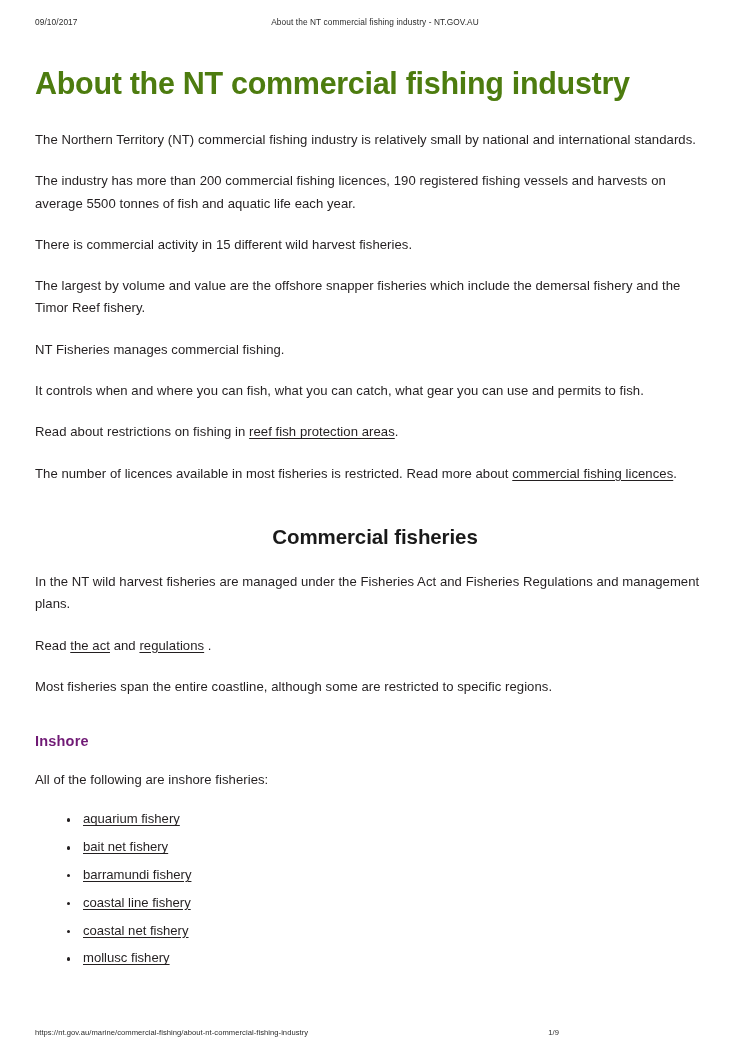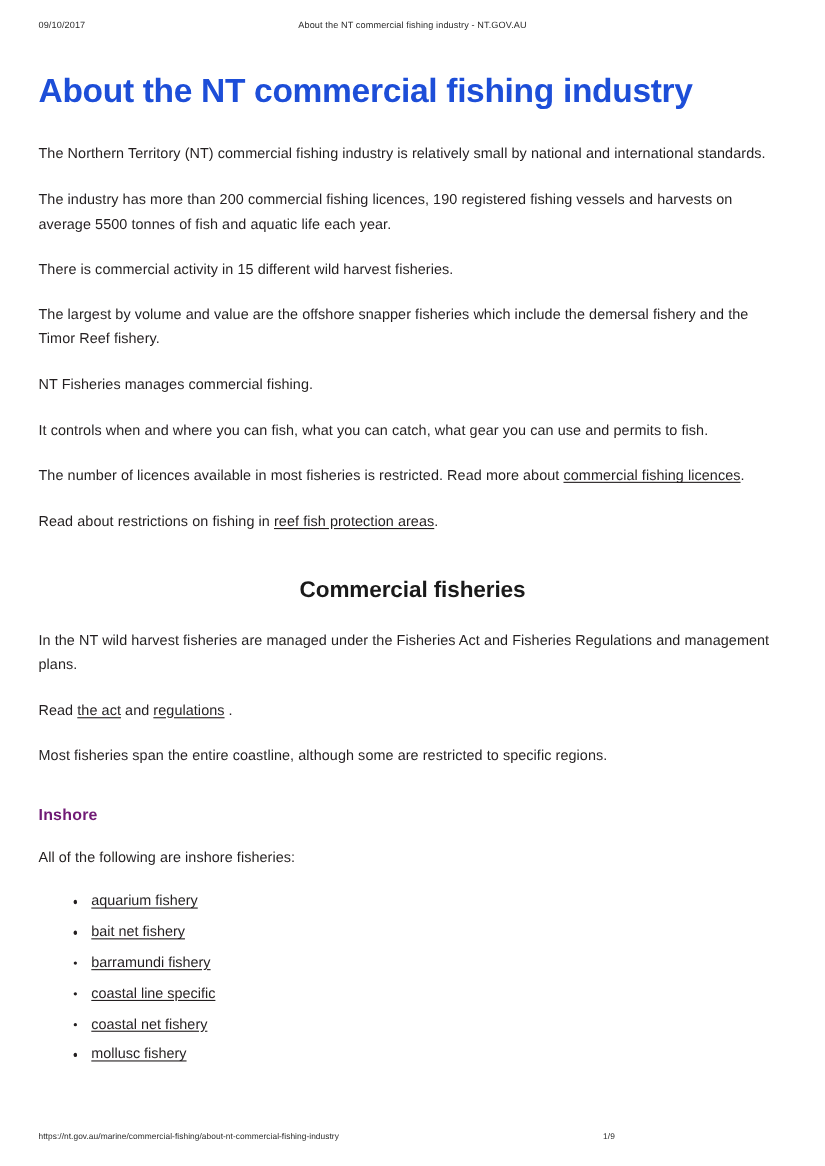--- a/index.html
+++ b/index.html
@@ -59,21 +59,21 @@
   }
 
   h1.page-title {
     margin: 0 0 28px 0;
     padding: 0;
     font-size: 30.5px;
     line-height: 36px;
     font-weight: bold;
     letter-spacing: -0.3px;
     font-family: "Liberation Sans Narrow", "Liberation Sans", sans-serif;
-    color: #1d4ed8;
+    color: #4d7c0f;
   }
 
   h2.section-title {
     margin: 40px 0 22px 0;
     padding: 0;
     font-size: 20.5px;
     line-height: 24px;
     font-weight: bold;
     letter-spacing: -0.1px;
     color: #1a1a1a;
@@ -169,41 +169,41 @@
 
     <h1 class="page-title">About the NT commercial fishing industry</h1>
 
     <p class="body-text">The Northern Territory (NT) commercial fishing industry is relatively small by national and international standards.</p>
     <p class="body-text">The industry has more than 200 commercial fishing licences, 190 registered fishing vessels and harvests on average 5500 tonnes of fish and aquatic life each year.</p>
     <p class="body-text">There is commercial activity in 15 different wild harvest fisheries.</p>
     <p class="body-text">The largest by volume and value are the offshore snapper fisheries which include the demersal fishery and the Timor Reef fishery.</p>
     <p class="body-text">NT Fisheries manages commercial fishing.</p>
     <p class="body-text">It controls when and where you can fish, what you can catch, what gear you can use and permits to fish.</p>
 
+    <p class="body-text"><span>Read about restrictions on fishing in </span><a class="inline-link" href="#">reef fish protection areas</a><span>.</span></p>
+
     <p class="body-text"><span>The number of licences available in most fisheries is restricted. Read more about </span><a class="inline-link" href="#">commercial fishing licences</a><span>.</span></p>
-
-    <p class="body-text"><span>Read about restrictions on fishing in </span><a class="inline-link" href="#">reef fish protection areas</a><span>.</span></p>
 
     <h2 class="section-title">Commercial fisheries</h2>
 
     <p class="body-text">In the NT wild harvest fisheries are managed under the Fisheries Act and Fisheries Regulations and management plans.</p>
 
     <p class="body-text"><span>Read </span><a class="inline-link" href="#">the act</a><span>   and </span><a class="inline-link" href="#">regulations</a><span>   .</span></p>
 
     <p class="body-text">Most fisheries span the entire coastline, although some are restricted to specific regions.</p>
 
     <h3 class="sub-title">Inshore</h3>
 
     <p class="body-text">All of the following are inshore fisheries:</p>
 
     <ul class="fishery-list">
       <li><a class="list-link" href="#">aquarium fishery</a></li>
       <li><a class="list-link" href="#">bait net fishery</a></li>
       <li><a class="list-link" href="#">barramundi fishery</a></li>
-      <li><a class="list-link" href="#">coastal line specific</a></li>
+      <li><a class="list-link" href="#">coastal line fishery</a></li>
       <li><a class="list-link" href="#">coastal net fishery</a></li>
       <li><a class="list-link" href="#">mollusc fishery</a></li>
     </ul>
 
   </div>
 
   <div class="print-footer">
     <span class="url">https://nt.gov.au/marine/commercial-fishing/about-nt-commercial-fishing-industry</span>
     <span class="pageno">1/9</span>
   </div>

